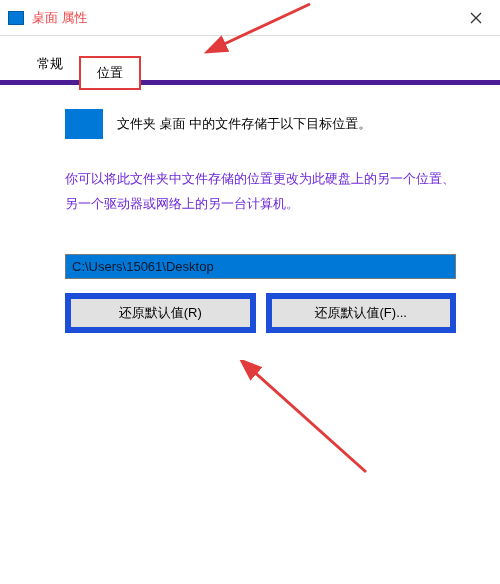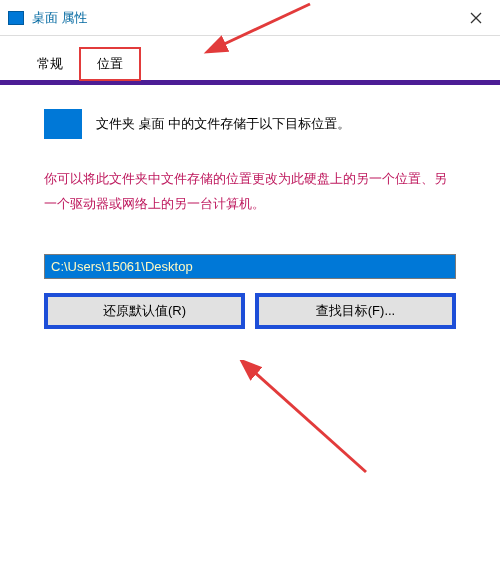--- a/index.html
+++ b/index.html
@@ -21,21 +21,21 @@
     .titlebar-icon {
       width: 16px;
       height: 14px;
       background: #0078d7;
       margin-right: 8px;
       border: 1px solid #005a9e;
     }
     .titlebar-text {
       flex: 1;
       font-size: 13px;
-      color: #0369a1;
+      color: #ef4444;
     }
     .close-btn {
       width: 48px;
       height: 36px;
       display: flex;
       align-items: center;
       justify-content: center;
       font-size: 16px;
       color: #333;
       cursor: pointer;
@@ -52,70 +52,70 @@
       color: #000;
       cursor: pointer;
       border: 1px solid transparent;
       border-bottom: none;
       position: relative;
     }
     .tab.active {
       border: 1px solid #ccc;
       border-bottom: 1px solid #fff;
       background: #fff;
-      top: 0;
+      top: 9px;
     }
     .tab.highlight {
       outline: 2px solid #e23b3b;
       outline-offset: -1px;
     }
     .content {
-      padding: 24px 44px 20px 44px;
+      padding: 24px 44px 20px 65px;
     }
     .folder-row {
       display: flex;
       align-items: center;
       margin-bottom: 28px;
     }
     .folder-icon {
       width: 38px;
       height: 30px;
       background: #0078d7;
       margin-right: 14px;
     }
     .folder-text {
       font-size: 13px;
       color: #000;
     }
     .desc {
       font-size: 13px;
       line-height: 1.9;
-      color: #be185d;
+      color: #6d28d9;
       margin-bottom: 38px;
     }
     .path-input {
       width: 100%;
       padding: 4px 6px;
       font-size: 13px;
       border: 1px solid #7a7a7a;
       background: #0078d7;
-      color: #fef9c3;
+      color: #0f172a;
       font-family: inherit;
     }
     .buttons {
       display: flex;
       gap: 10px;
       margin-top: 14px;
     }
     .btn {
       flex: 1;
       padding: 5px 6px;
       font-size: 13px;
       background: #e1e1e1;
-      border: 4px solid #1d4ed8;
+      border: 6px solid #1d4ed8;
       cursor: pointer;
       font-family: inherit;
       white-space: nowrap;
     }
     .btn.highlight {
       outline: 2px solid #e23b3b;
       outline-offset: 0px;
     }
     .arrow {
       position: absolute;
@@ -144,21 +144,21 @@
 
 <div class="content">
   <div class="folder-row">
     <div class="folder-icon"></div>
     <div class="folder-text">文件夹 桌面 中的文件存储于以下目标位置。</div>
   </div>
   <div class="desc">你可以将此文件夹中文件存储的位置更改为此硬盘上的另一个位置、另一个驱动器或网络上的另一台计算机。</div>
   <input class="path-input" type="text" value="C:\Users\15061\Desktop" style="">
   <div class="buttons">
     <button class="btn">还原默认值(R)</button>
-    <button class="btn">查找目标(F)...</button>
+    <button class="btn">还原默认值(F)...</button>
   </div>
 </div>
 
 <div class="arrow" style="left:200px; top:-2px;">
   <svg width="120" height="56">
     <defs>
       <marker id="ah1" markerWidth="10" markerHeight="10" refX="2" refY="3" orient="auto">
         <path d="M0,0 L0,6 L8,3 z" fill="#e23b3b"></path>
       </marker>
     </defs>

